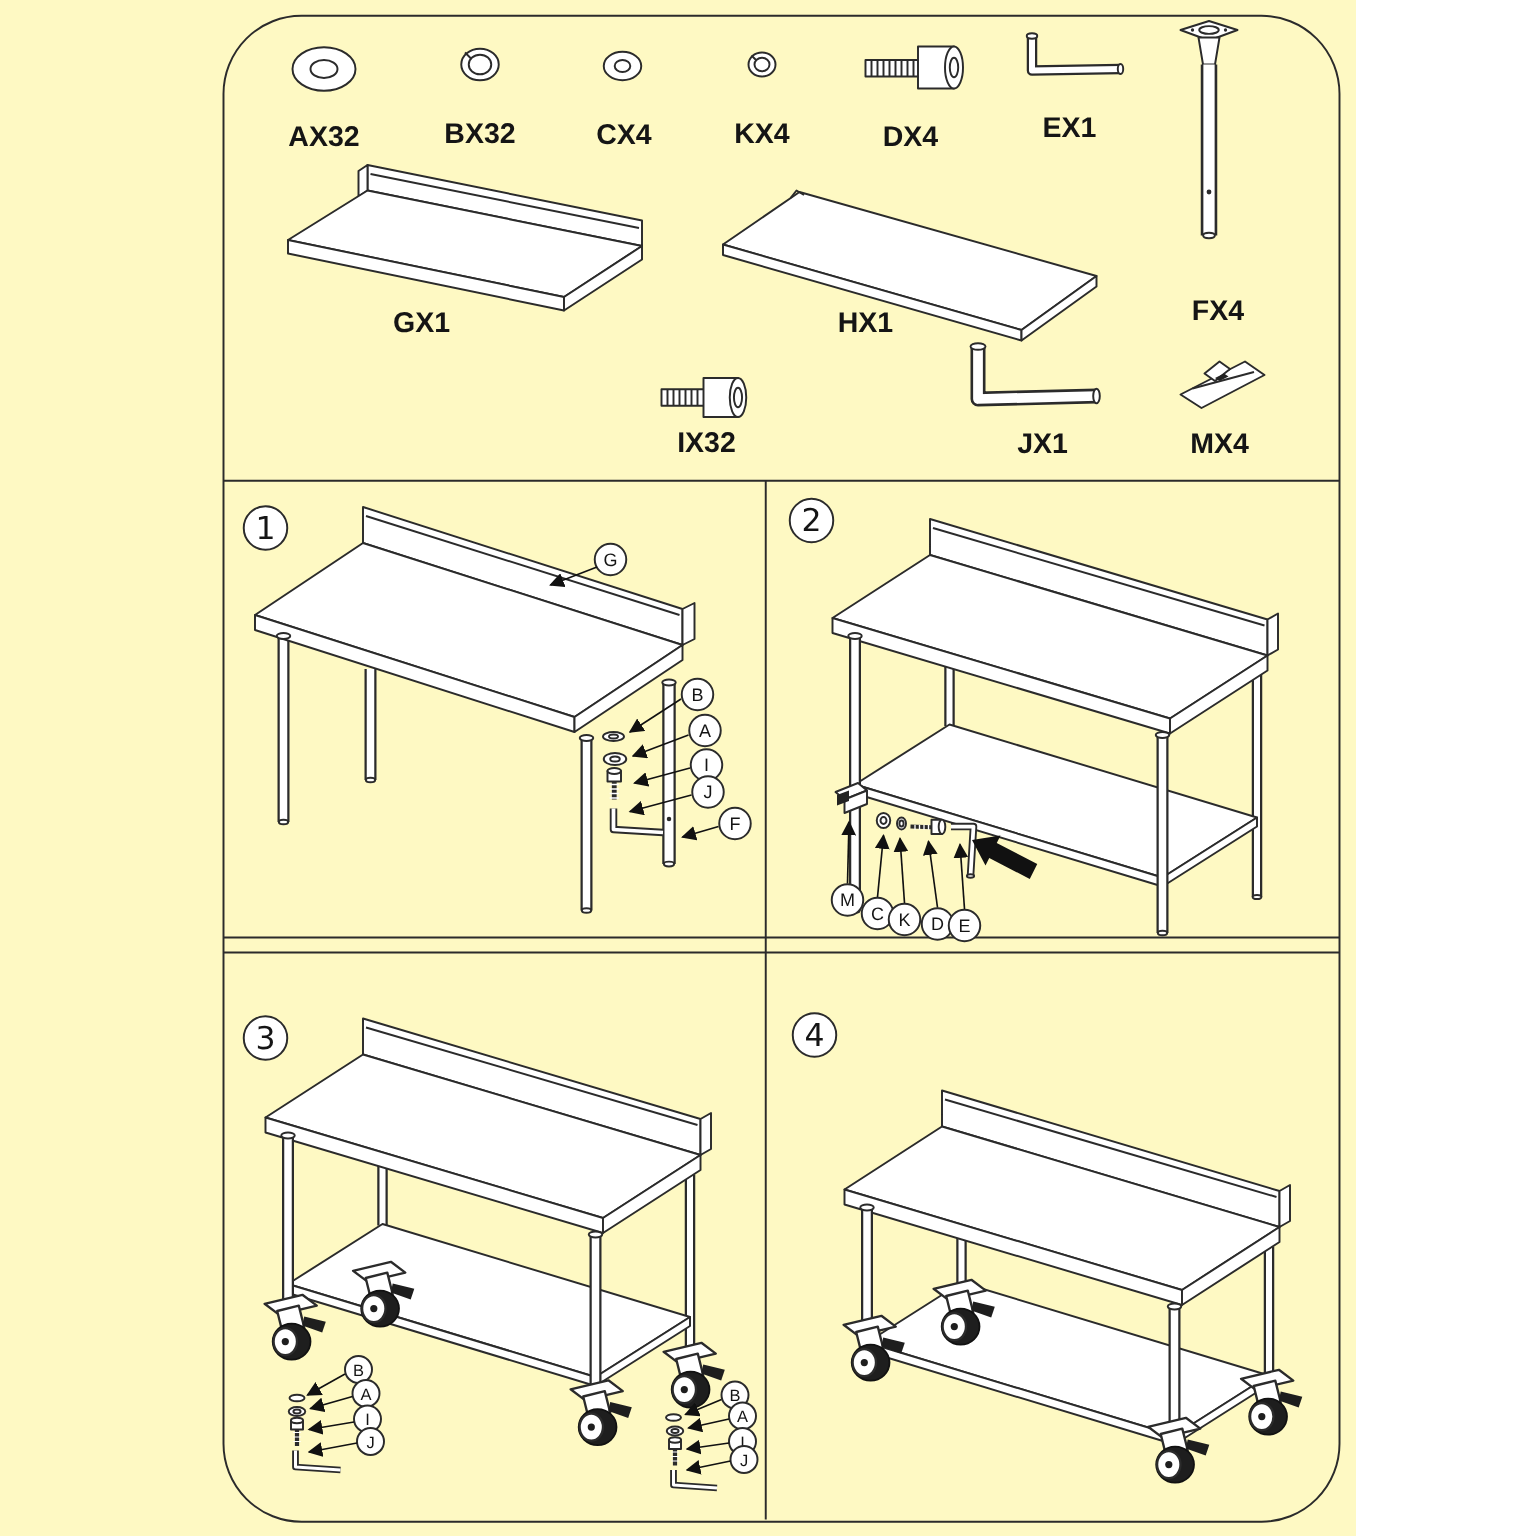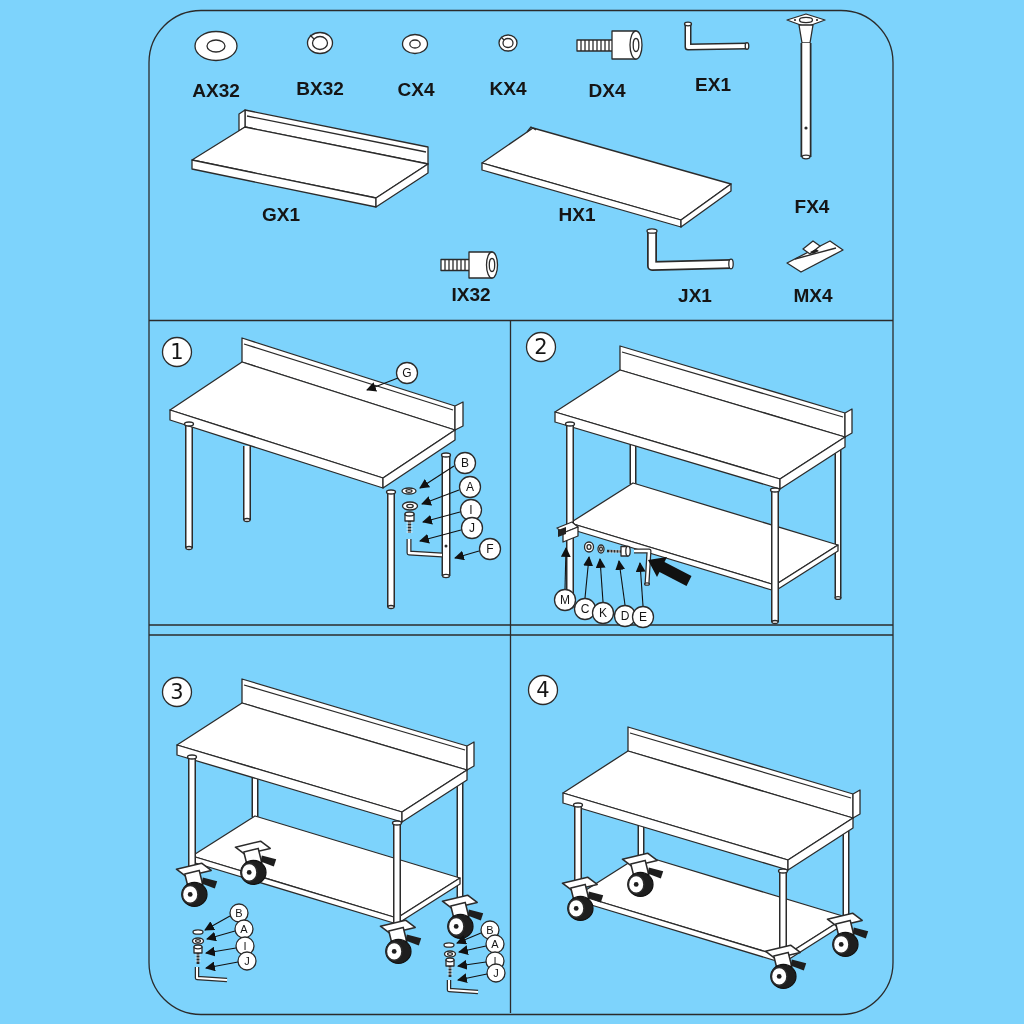--- a/index.html
+++ b/index.html
@@ -1,16 +1,16 @@
 <!DOCTYPE html>
 <html><head>
 <meta charset="utf-8">
 <style>
   html,body{margin:0;padding:0;background:#ffffff;}
-  #page{position:relative;width:1024px;height:1024px;background:#7dd3fc;overflow:hidden;}
+  #page{position:relative;width:904px;height:1024px;background:#fef9c3;overflow:hidden;}
   svg{position:absolute;left:0;top:0;}
   .ln{fill:none;stroke:#2b2b2b;stroke-width:1.3;stroke-linejoin:round;}
   .fw{fill:#ffffff;stroke:#2b2b2b;stroke-width:1.3;stroke-linejoin:round;}
   .tO{fill:none;stroke:#2b2b2b;stroke-linejoin:round;stroke-linecap:butt;}
   .tI{fill:none;stroke:#ffffff;stroke-linejoin:round;stroke-linecap:butt;}
   .thin{fill:none;stroke:#111;stroke-width:1.1;}
   .lbl{font:600 19px "Liberation Sans",sans-serif;fill:#151515;}
   .step{font:400 21px "DejaVu Sans",sans-serif;fill:#151515;}
   .co{font:400 12px "Liberation Sans",sans-serif;fill:#151515;}
   .co2{font:400 11px "Liberation Sans",sans-serif;fill:#151515;}

